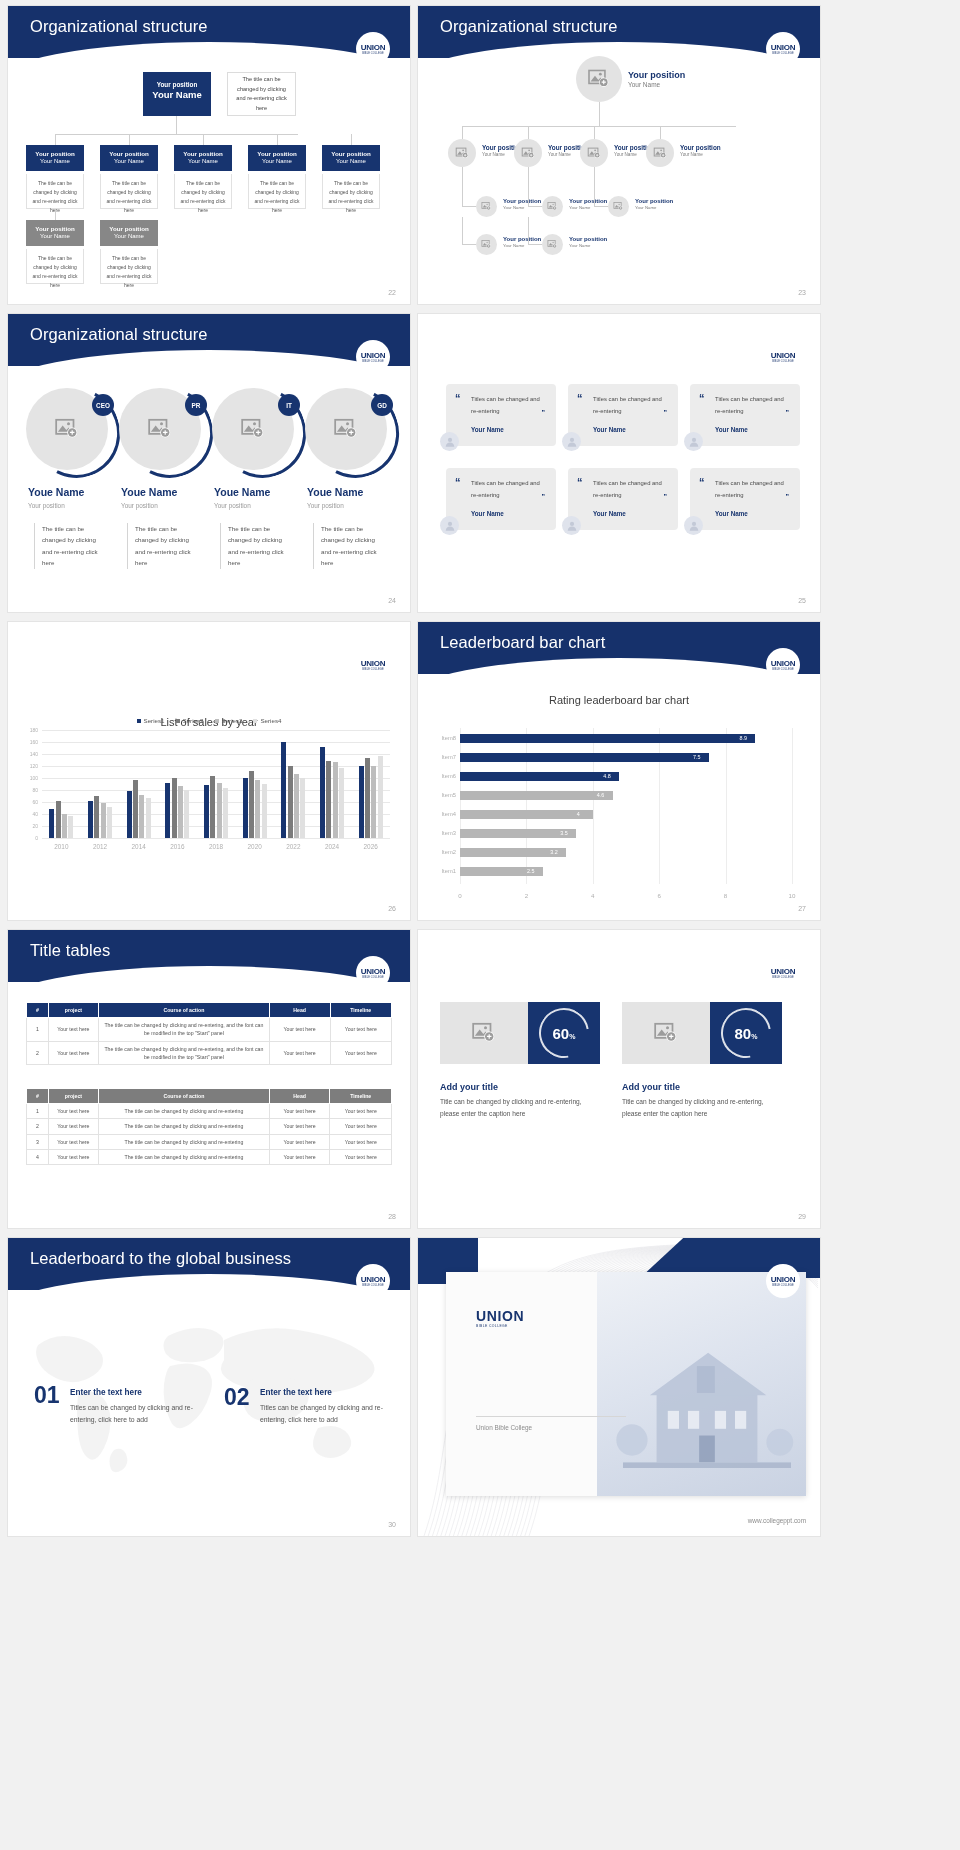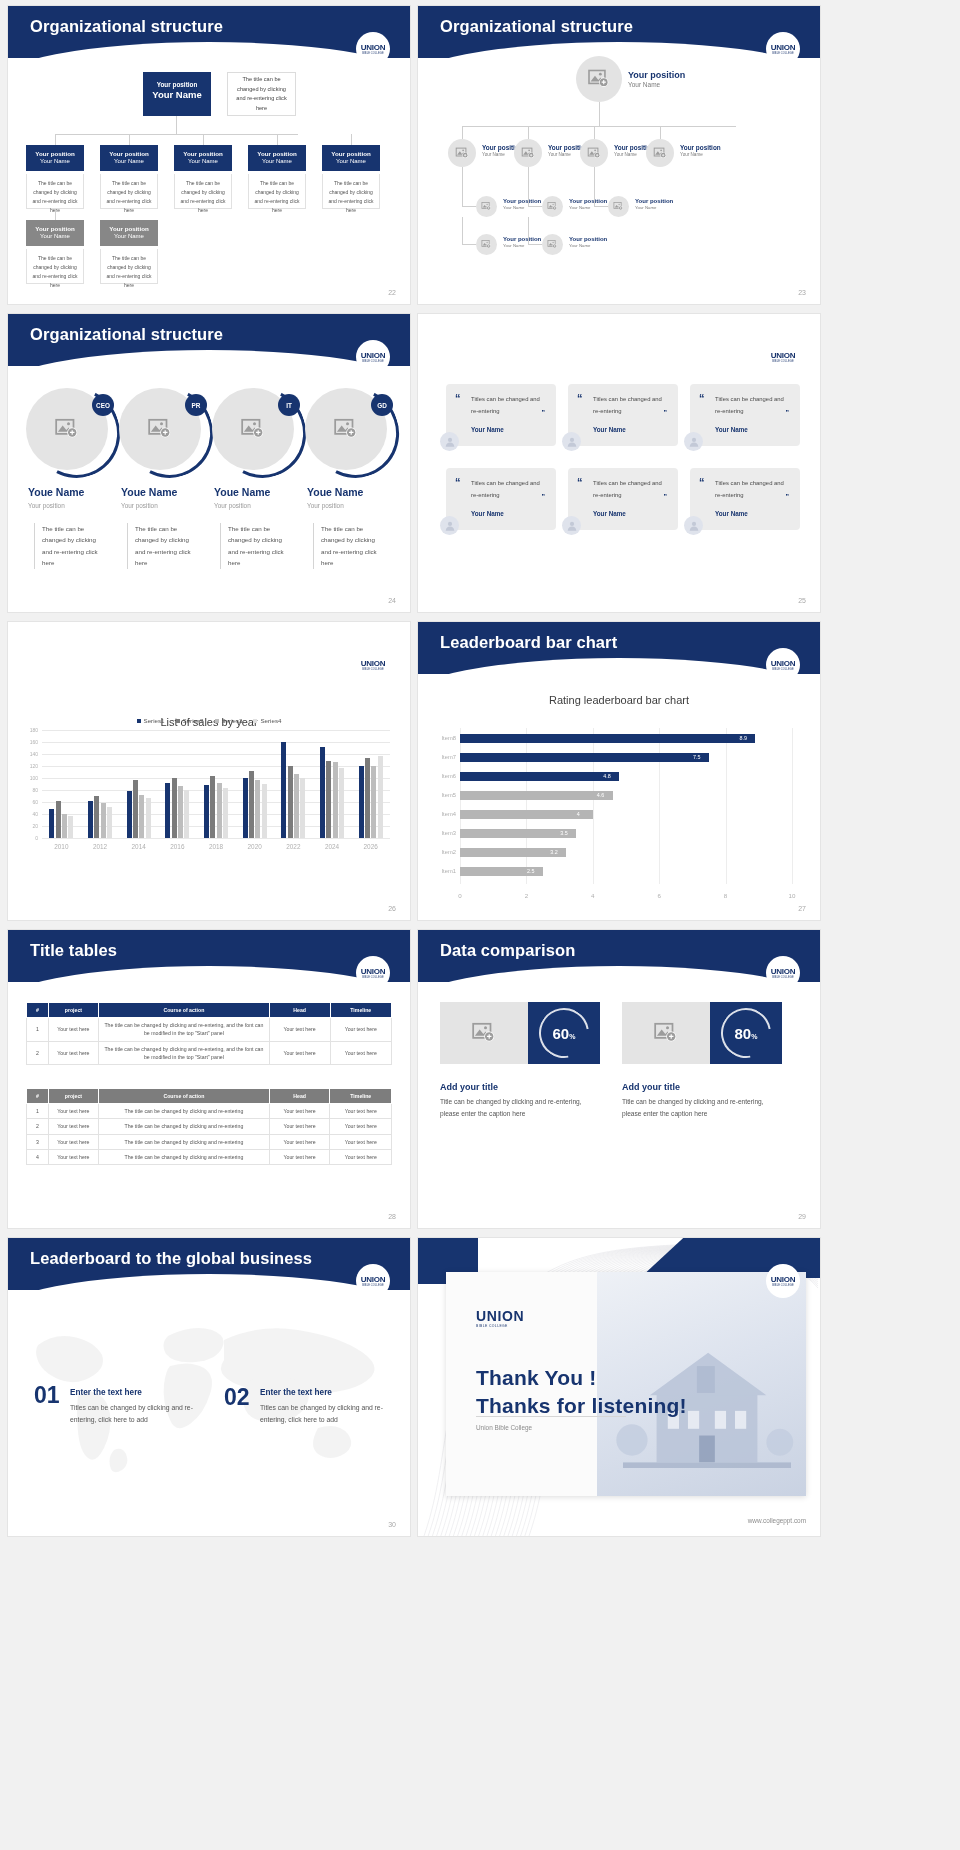--- a/index.html
+++ b/index.html
@@ -1,21 +1,21 @@
 <!DOCTYPE html>
 <html><head>
 <meta charset="utf-8">
 <style>
   html,body{margin:0;padding:0;background:#f2f2f2;}
   body{width:960px;height:1850px;font-family:"Liberation Sans",sans-serif;-webkit-font-smoothing:antialiased;}
   .sheet{position:relative;width:960px;height:1850px;background:#f1f1f1;}
   .slide{position:absolute;background:#fff;overflow:hidden;box-shadow:0 0 0 1px #e4e4e4;}
   .hdr{position:absolute;left:0;top:0;width:100%;height:52px;background:#16316b;}
   .hdr .curve{position:absolute;left:-4%;bottom:-26px;width:108%;height:42px;background:#fff;border-radius:50% 50% 0 0 / 100% 100% 0 0;}
-  .hdr h1{position:absolute;left:22px;top:11px;margin:0;color:#fff;font-size:16.5px;font-weight:bold;letter-spacing:.1px;}
+  .hdr h1{position:absolute;left:22px;top:11px;margin:0;color:#fff;font-size:16.5px;font-weight:normal;letter-spacing:.1px;}
   .logo{position:absolute;right:20px;top:26px;width:34px;height:34px;border-radius:50%;background:#fff;display:flex;align-items:center;justify-content:center;z-index:4;}
   .logo .lg1{font-size:8px;font-weight:bold;color:#16316b;letter-spacing:-.3px;line-height:1;}
   .logo .lg2{font-size:2.6px;color:#16316b;letter-spacing:.1px;}
   .logoInner{text-align:center;}
   .pg{position:absolute;right:14px;bottom:8px;font-size:7px;color:#a9a9a9;}
 
   
   .ob{position:absolute;box-sizing:border-box;}
   .obTop{background:#17346f;color:#fff;text-align:center;padding-top:9px;}
   .obTop .p{font-size:6.4px;font-weight:bold;line-height:1.2;}
@@ -710,24 +710,20 @@
             <td>4</td>
             <td>Your text here</td>
             <td class="l">The title can be changed by clicking and re-entering</td>
             <td>Your text here</td>
             <td>Your text here</td>
           </tr>
         </tbody>
       </table>
     </div>
     <div class="slide" style="left: 418px; top: 930px; width: 402px; height: 298px;">
-      <div class="hdr">
-        <h1>Data comparison</h1>
-        <div class="curve"></div>
-      </div>
       <div class="logo">
         <div class="logoInner">
           <div class="lg1">UNION</div>
           <div class="lg2">BIBLE COLLEGE</div>
         </div>
       </div>
       <div class="pg">29</div>
       <div class="imgBox" style="left: 22px; top: 72px; width: 88px; height: 62px;">
         <svg viewBox="0 0 24 24" width="26" height="26">
           <rect x="2" y="3.5" width="16" height="13" fill="none" stroke="#9c9c9c" stroke-width="1.6"></rect>
@@ -843,23 +839,19 @@
                 <rect x="78" y="146" width="14" height="24" fill="#8d9cb8"></rect>
                 <rect x="10" y="170" width="150" height="5" fill="#aab6cc"></rect>
                 <circle cx="18" cy="150" r="14" fill="#c4cee0"></circle>
                 <circle cx="150" cy="152" r="12" fill="#c4cee0"></circle>
               </g>
             </svg></div>
           <div class="tyLogo">
             <div class="b">UNION</div>
             <div class="s">BIBLE COLLEGE</div>
           </div>
-          <div class="tyBig">
-            <div>Thank You !</div>
-            <div>Thanks for listening!</div>
-          </div>
           <div class="tyRule"></div>
           <div class="tySub">Union Bible College</div>
         </div>
         <div class="tyFoot">www.collegeppt.com</div>
       </div>
     </div>
   </div>
 
 </body></html>

